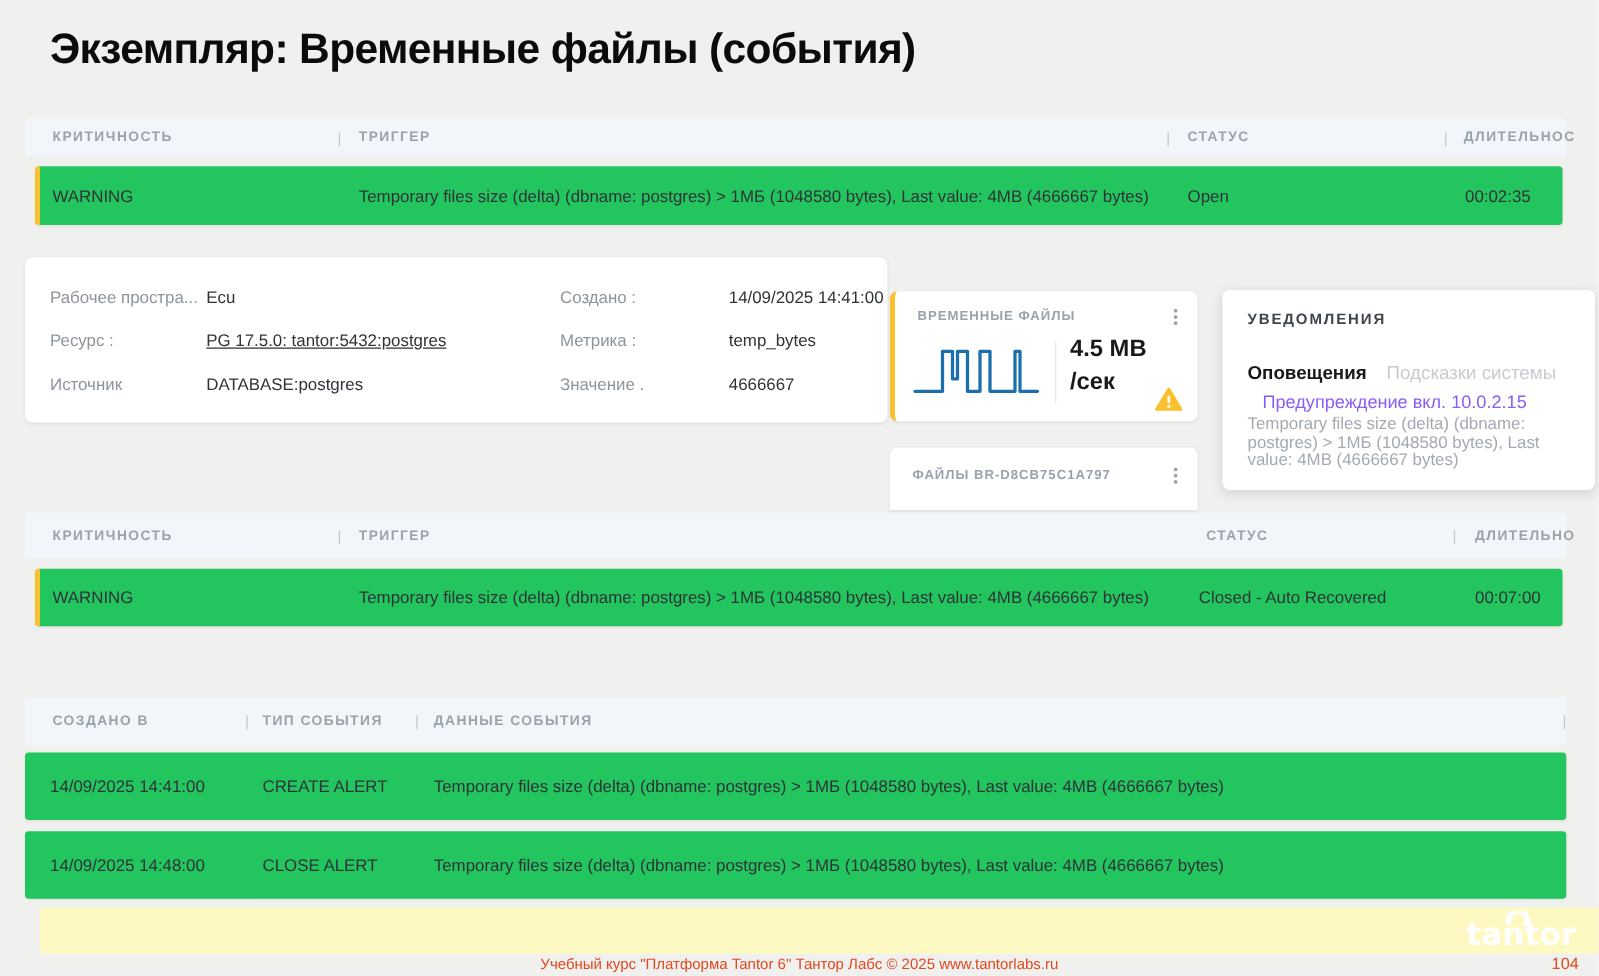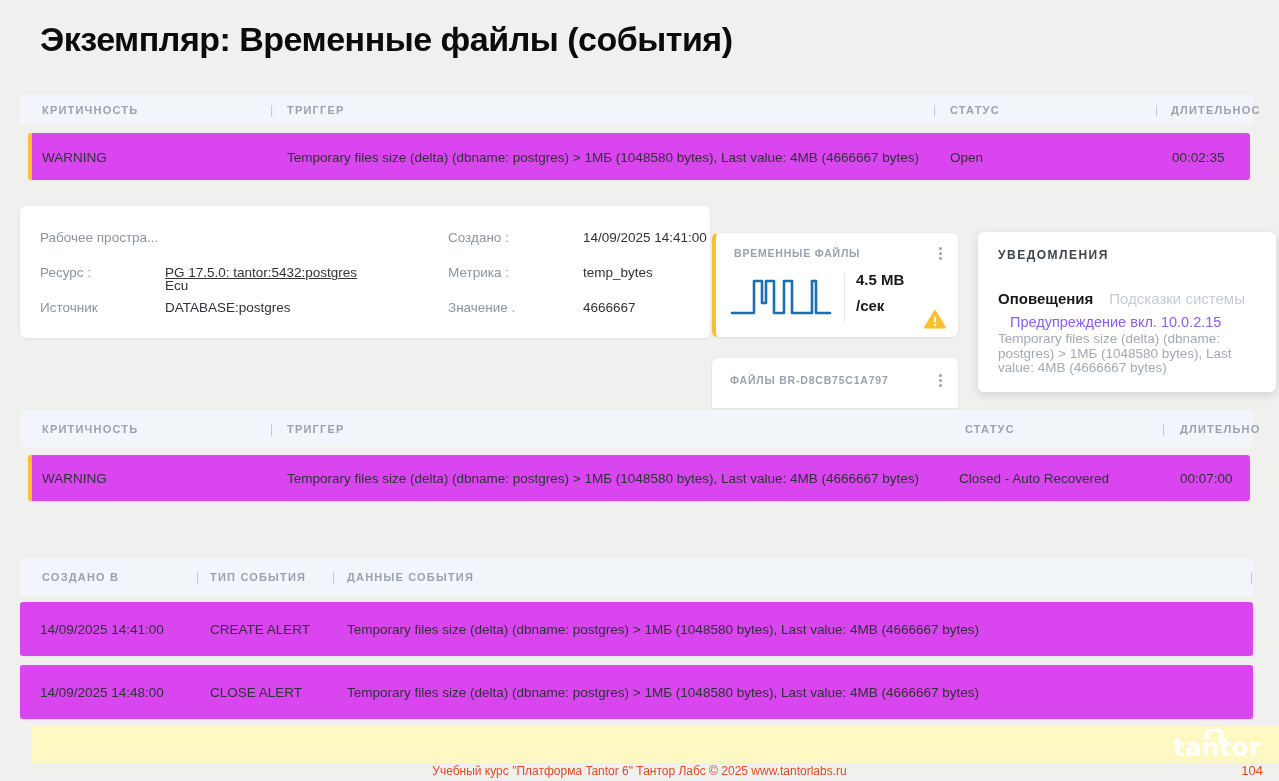--- a/index.html
+++ b/index.html
@@ -20,21 +20,21 @@
   .thead .lbl {
     position:absolute; top:50%; transform:translateY(-50%);
     font-size:11px; font-weight:700; letter-spacing:1.2px;
     color:#9aa2ac; white-space:nowrap;
   }
   .thead .pipe {
     position:absolute; top:50%; transform:translateY(-50%);
     color:#c3c9d1; font-size:12px;
   }
   .trow {
-    position:absolute; background:#d946ef; border-radius:3px;
+    position:absolute; background:#22c55e; border-radius:3px;
     box-shadow:0 1px 2px rgba(0,0,0,0.05);
   }
   .trow.warn { border-left:4px solid #fbc02d; }
   .trow .cell {
     position:absolute; top:50%; transform:translateY(-50%);
     font-size:13.5px; color:#2e3338; white-space:nowrap;
   }
   
   .card {
     position:absolute; background:#fff; border-radius:6px;
@@ -52,21 +52,21 @@
   }
   .kebab { position:absolute; right:10px; top:12px; width:16px; height:18px; cursor:pointer; }
   .kebab i {
     display:block; width:3px; height:3px; border-radius:50%;
     background:#9aa2ac; margin:2px auto;
   }
   .spark { position:absolute; left:14px; top:36px; }
   .vdiv { position:absolute; left:128px; top:40px; width:1px; height:50px; background:#e4e7eb; }
   .big-metric {
     position:absolute; left:140px; top:34px;
-    font-size:15px; font-weight:800; color:#17191b; line-height:26px;
+    font-size:19px; font-weight:800; color:#17191b; line-height:26px;
   }
   .warn-ico { position:absolute; right:12px; bottom:8px; }
   
   .notif-title {
     position:absolute; left:20px; top:16px;
     font-size:12px; font-weight:700; letter-spacing:1.5px; color:#3f444a;
   }
   .notif-tabs { position:absolute; left:20px; top:58px; display:flex; gap:16px; }
   .notif-tab { font-size:15px; cursor:pointer; white-space:nowrap; }
   .notif-tab.active { font-weight:700; color:#16181a; }
@@ -114,21 +114,21 @@
   </div>
   <div class="trow warn" style="left:28px; top:133px; width:1222px; height:47px;">
     <span class="cell" style="left:10px;">WARNING</span>
     <span class="cell" style="left:255px;">Temporary files size (delta) (dbname: postgres) &gt; 1МБ (1048580 bytes), Last value: 4MB (4666667 bytes)</span>
     <span class="cell" style="left:918px;">Open</span>
     <span class="cell" style="left:1140px;">00:02:35</span>
   </div>
 
   <div class="card" style="left:20px; top:206px; width:690px; height:132px;">
     <span class="kv lab" style="left:20px; top:24px;">Рабочее простра...</span>
-    <span class="kv val" style="left:145px; top:24px;margin-top:48px;">Ecu</span>
+    <span class="kv val" style="left:145px; top:24px;">Ecu</span>
     <span class="kv lab" style="left:20px; top:59px;">Ресурс :</span>
     <span class="kv val link" style="left:145px; top:59px;">PG 17.5.0: tantor:5432:postgres</span>
     <span class="kv lab" style="left:20px; top:94px;">Источник</span>
     <span class="kv val" style="left:145px; top:94px;">DATABASE:postgres</span>
     <span class="kv lab" style="left:428px; top:24px;">Создано :</span>
     <span class="kv val" style="left:563px; top:24px;">14/09/2025 14:41:00</span>
     <span class="kv lab" style="left:428px; top:59px;">Метрика :</span>
     <span class="kv val" style="left:563px; top:59px;">temp_bytes</span>
     <span class="kv lab" style="left:428px; top:94px;">Значение .</span>
     <span class="kv val" style="left:563px; top:94px;text-align:right;">4666667</span>

